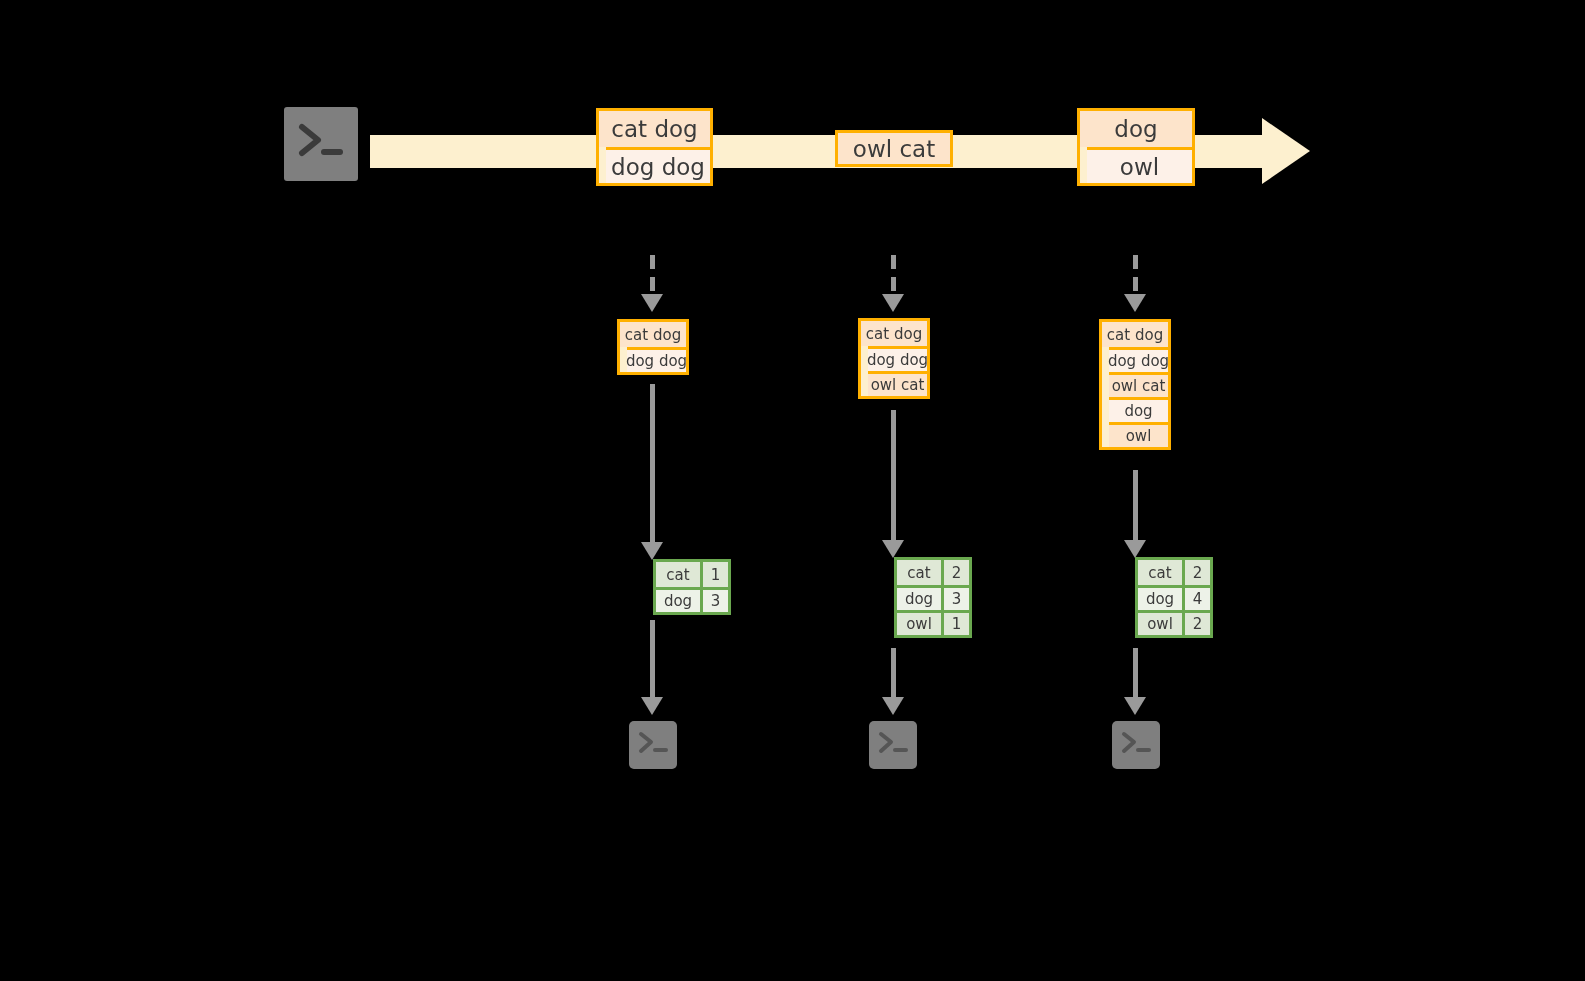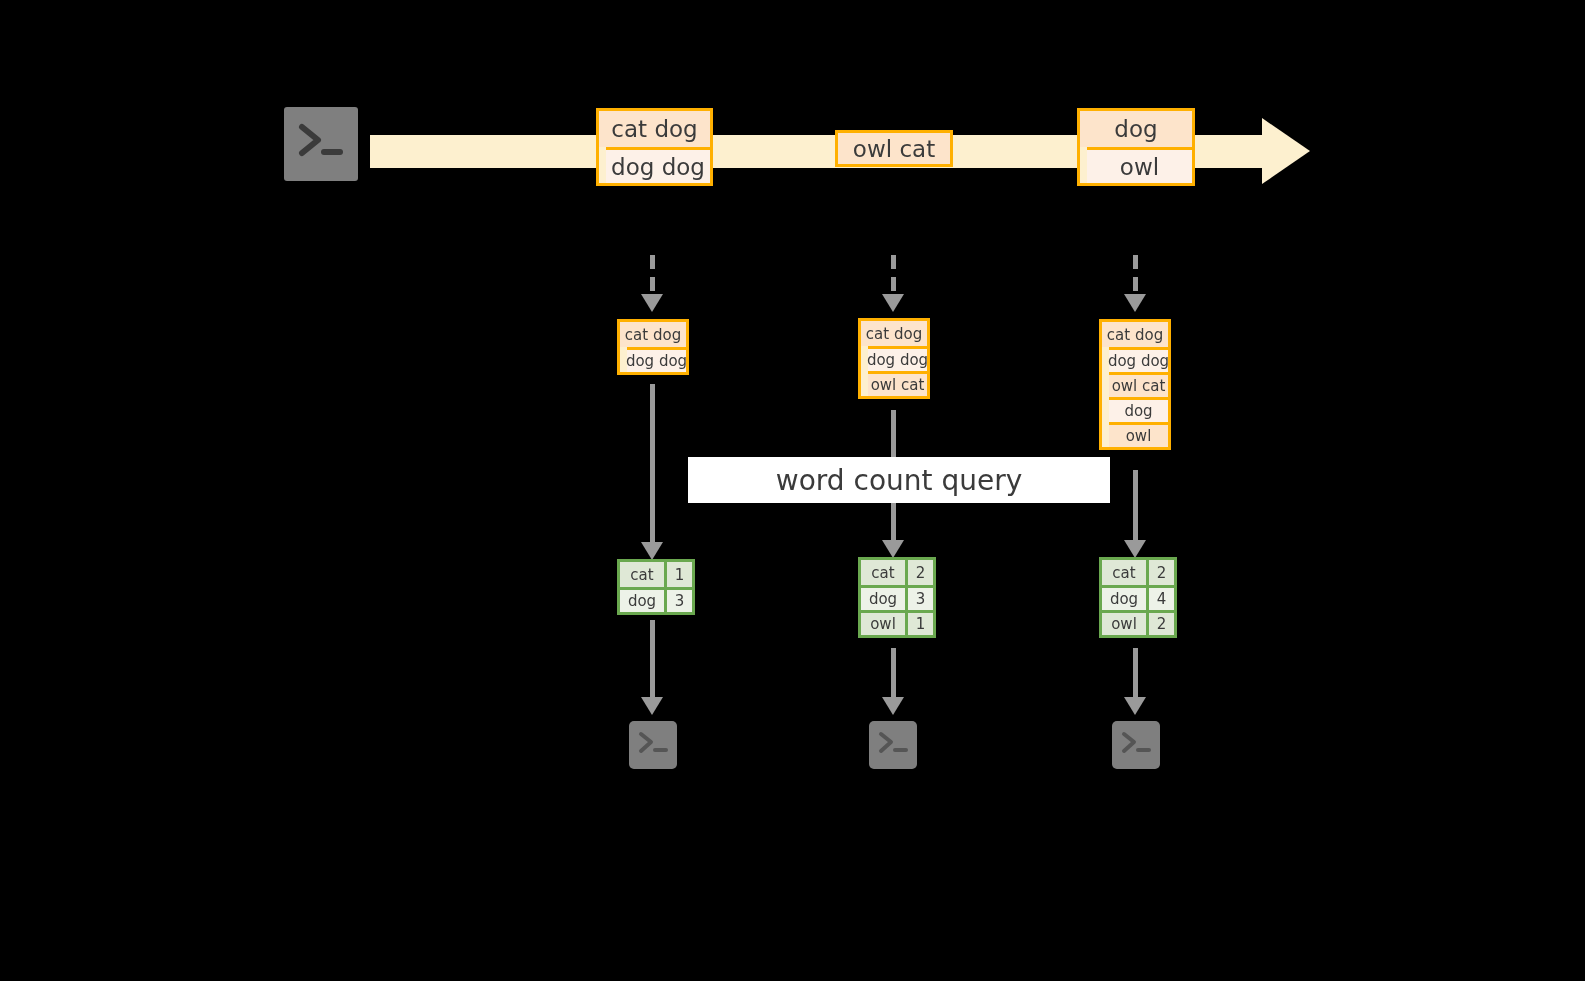--- a/index.html
+++ b/index.html
@@ -83,20 +83,21 @@
 
   
   .small .row { height: 25px; font-size: 15px; }
 
   
   .gtable {
     position: absolute;
     box-sizing: border-box;
     border: 3px solid #6aa84f;
     background: #e8efe2;
+    margin-left: 36px;
   }
   .gtable .grow {
     display: flex;
     box-sizing: border-box;
     height: 25px;
   }
   .gtable .grow + .grow { border-top: 3px solid #6aa84f; }
   .gtable .gcell {
     box-sizing: border-box;
     display: flex;
@@ -287,17 +288,14 @@
   <div class="terminal" style="left:1105px; top:714px; width:62px; height:62px; border-width:7px;">
     <div class="hatch" style="left:-7px; top:-7px; right:-7px; bottom:-7px;"></div>
     <div class="inner">
       <svg width="48" height="48" viewBox="0 0 48 48">
         <path d="M12 13 L22 21 L12 30" fill="none" stroke="#555555" stroke-width="4" stroke-linecap="round" stroke-linejoin="round"></path>
         <line x1="26" y1="29" x2="37" y2="29" stroke="#555555" stroke-width="4" stroke-linecap="round"></line>
       </svg>
     </div>
   </div>
 
-  <div class="query-label" style="left:688px; top:457px; width:422px; height:46px; z-index:4;">
-    <span>word count query</span>
-  </div>
 
 </div>
 
 </body></html>

